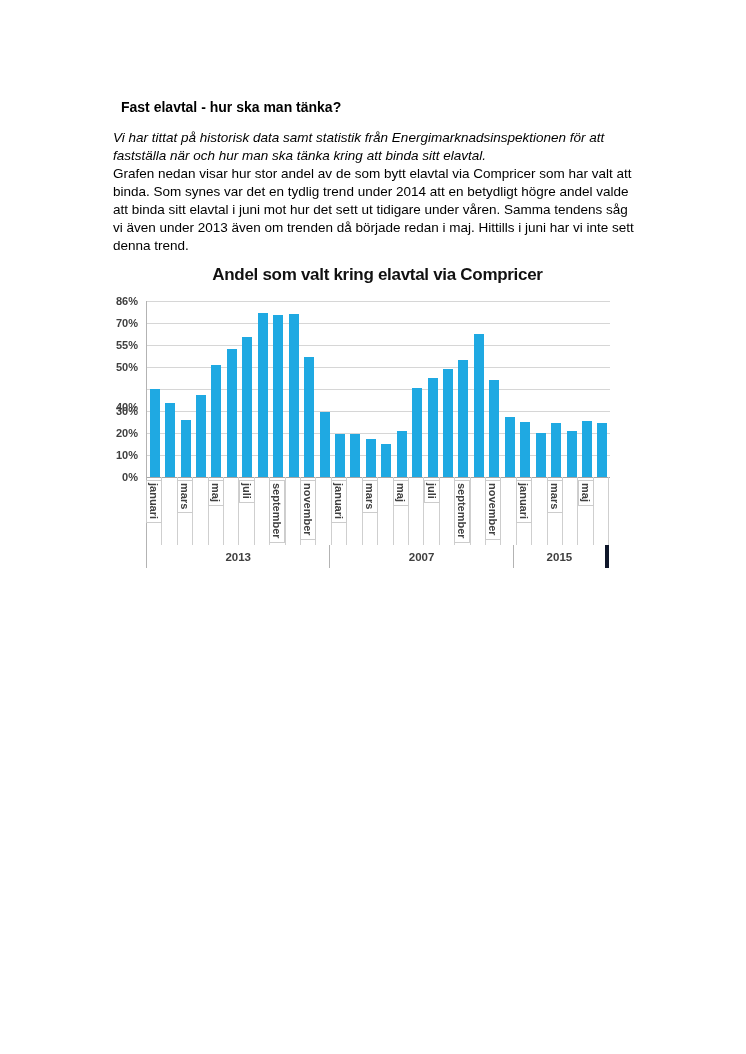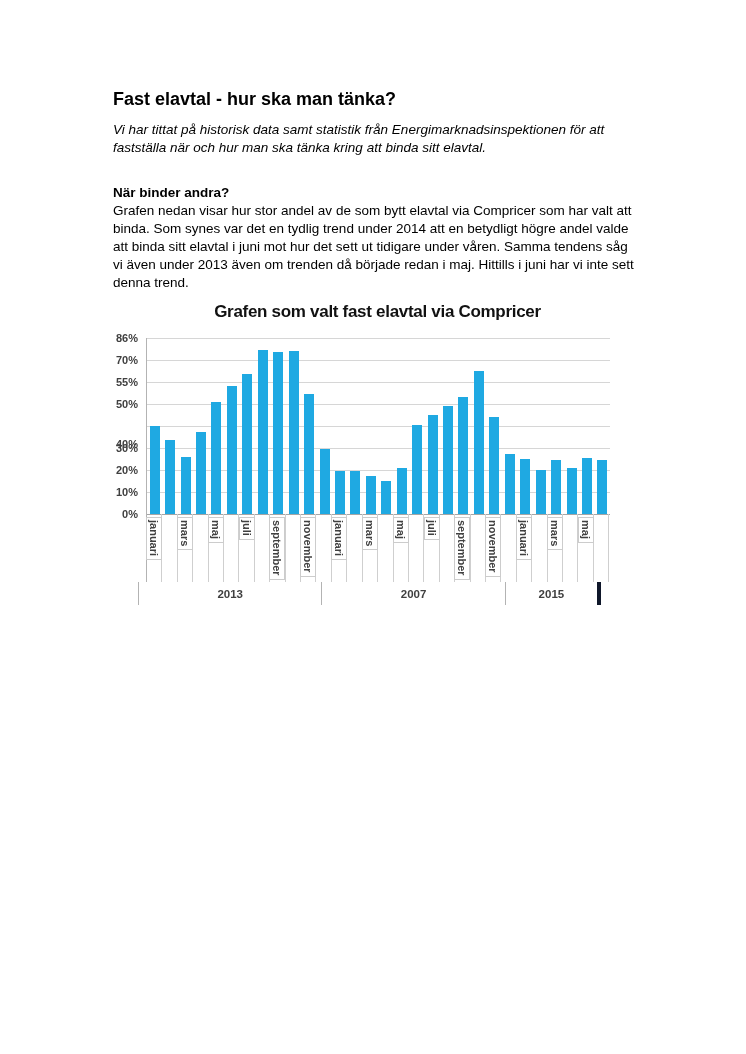--- a/index.html
+++ b/index.html
@@ -8,24 +8,24 @@
     width: 746px;
     height: 1054px;
     background: #ffffff;
     font-family: "Liberation Sans", "DejaVu Sans", sans-serif;
     color: #000000;
     box-sizing: border-box;
     padding: 91px 0 0 113px;
     overflow: hidden;
   }
   .doc-heading {
-    font-size: 18px;
+    font-size: 14px;
     font-weight: 700;
     line-height: 16px;
-    margin: 0;
+    margin: 8px;
   }
   .intro {
     font-style: italic;
     font-size: 13.5px;
     line-height: 18px;
     width: 524px;
     margin: 14px 0 0 0;
   }
   .sub-heading {
     font-size: 13.5px;
@@ -118,46 +118,45 @@
     white-space: nowrap;
     font-size: 11px;
     font-weight: 700;
     color: #404040;
     line-height: 12px;
     background: #ffffff;
     border: 1px solid #cccccc;
     padding: 1px 3px 1px 2px;
   }
   .year-row {
-    margin-left: 25px;
+    margin-left: 33px;
     width: 463px;
     display: flex;
     height: 23px;
   }
   .ycell {
     border-left: 1px solid #b3b3b3;
     text-align: center;
     font-size: 11.5px;
     font-weight: 700;
     color: #404040;
     line-height: 24px;
   }
   .ycell:last-child { border-right: 4px solid #0f172a; }
 </style>
 </head>
 <body>
 
 <div class="page">
   <p class="doc-heading">Fast elavtal - hur ska man tänka?</p>
   <p class="intro">Vi har tittat på historisk data samt statistik från Energimarknadsinspektionen för att fastställa när och hur man ska tänka kring att binda sitt elavtal.</p>
-  <p class="sub-heading">När binder andra?</p>
   <p class="body-par">Grafen nedan visar hur stor andel av de som bytt elavtal via Compricer som har valt att binda. Som synes var det en tydlig trend under 2014 att en betydligt högre andel valde att binda sitt elavtal i juni mot hur det sett ut tidigare under våren. Samma tendens såg vi även under 2013 även om trenden då började redan i maj. Hittills i juni har vi inte sett denna trend.</p>
 
   <div class="chart">
-    <div class="chart-title">Grafen som valt fast elavtal via Compricer</div>
+    <div class="chart-title">Andel som valt kring elavtal via Compricer</div>
     <div class="plot-wrap">
       <div class="y-axis">
           <div class="ytick" style="top: 170px;">0%</div>
           <div class="ytick" style="top: 148px;">10%</div>
           <div class="ytick" style="top: 126px;">20%</div>
           <div class="ytick" style="top: 104px;">30%</div>
           <div class="ytick" style="top: 100px;">40%</div>
           <div class="ytick" style="top: 60px;">50%</div>
           <div class="ytick" style="top: 38px;">55%</div>
           <div class="ytick" style="top: 16px;">70%</div>

